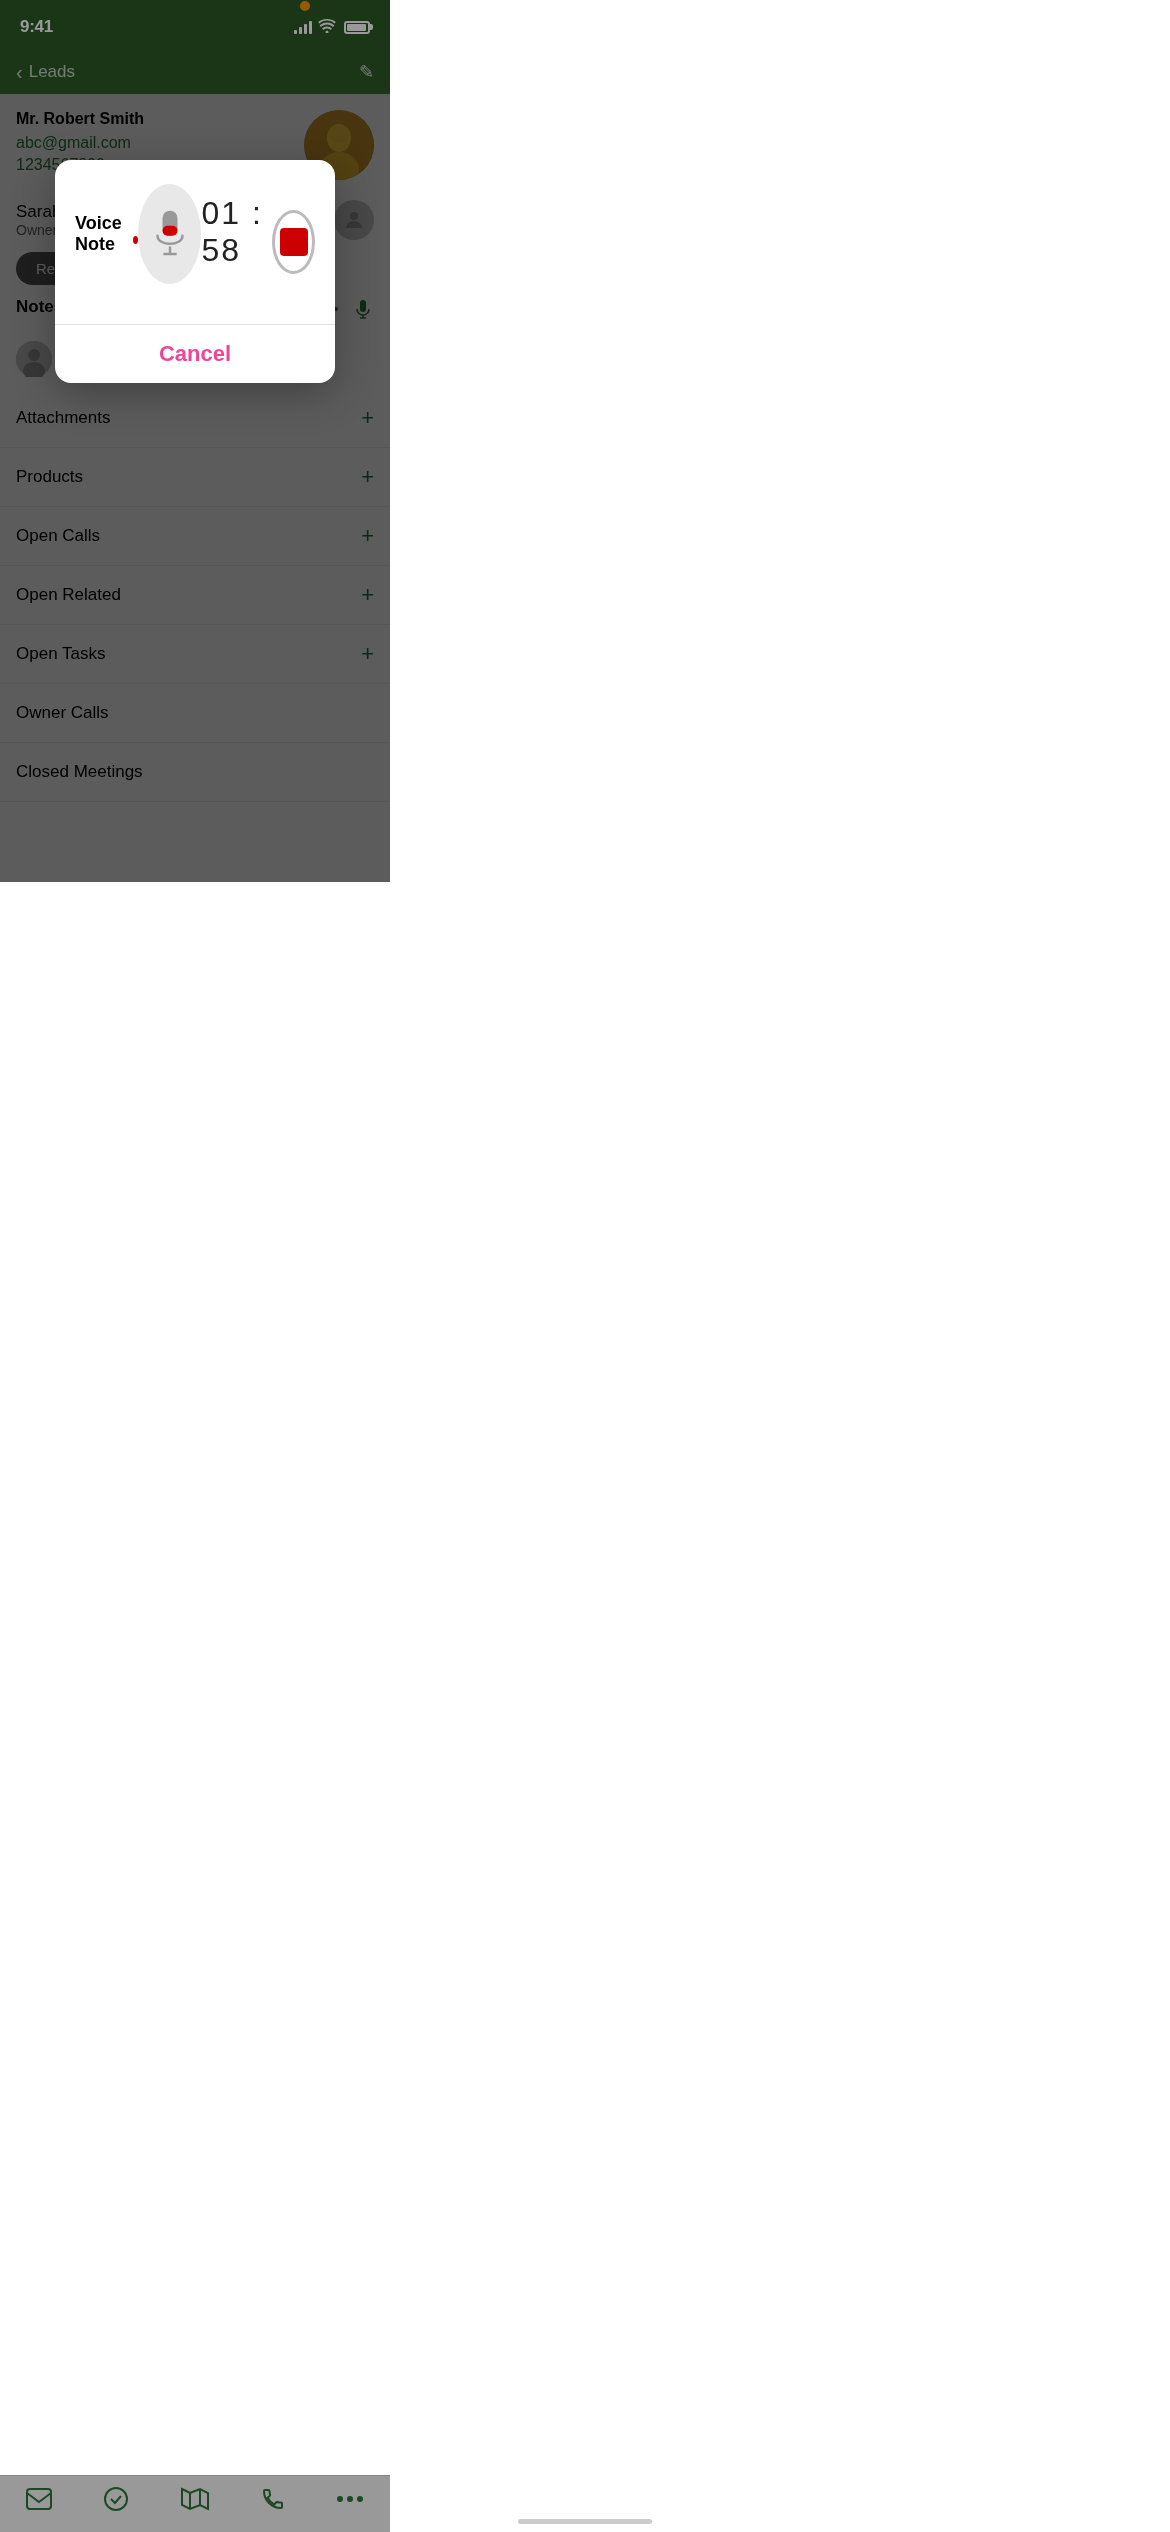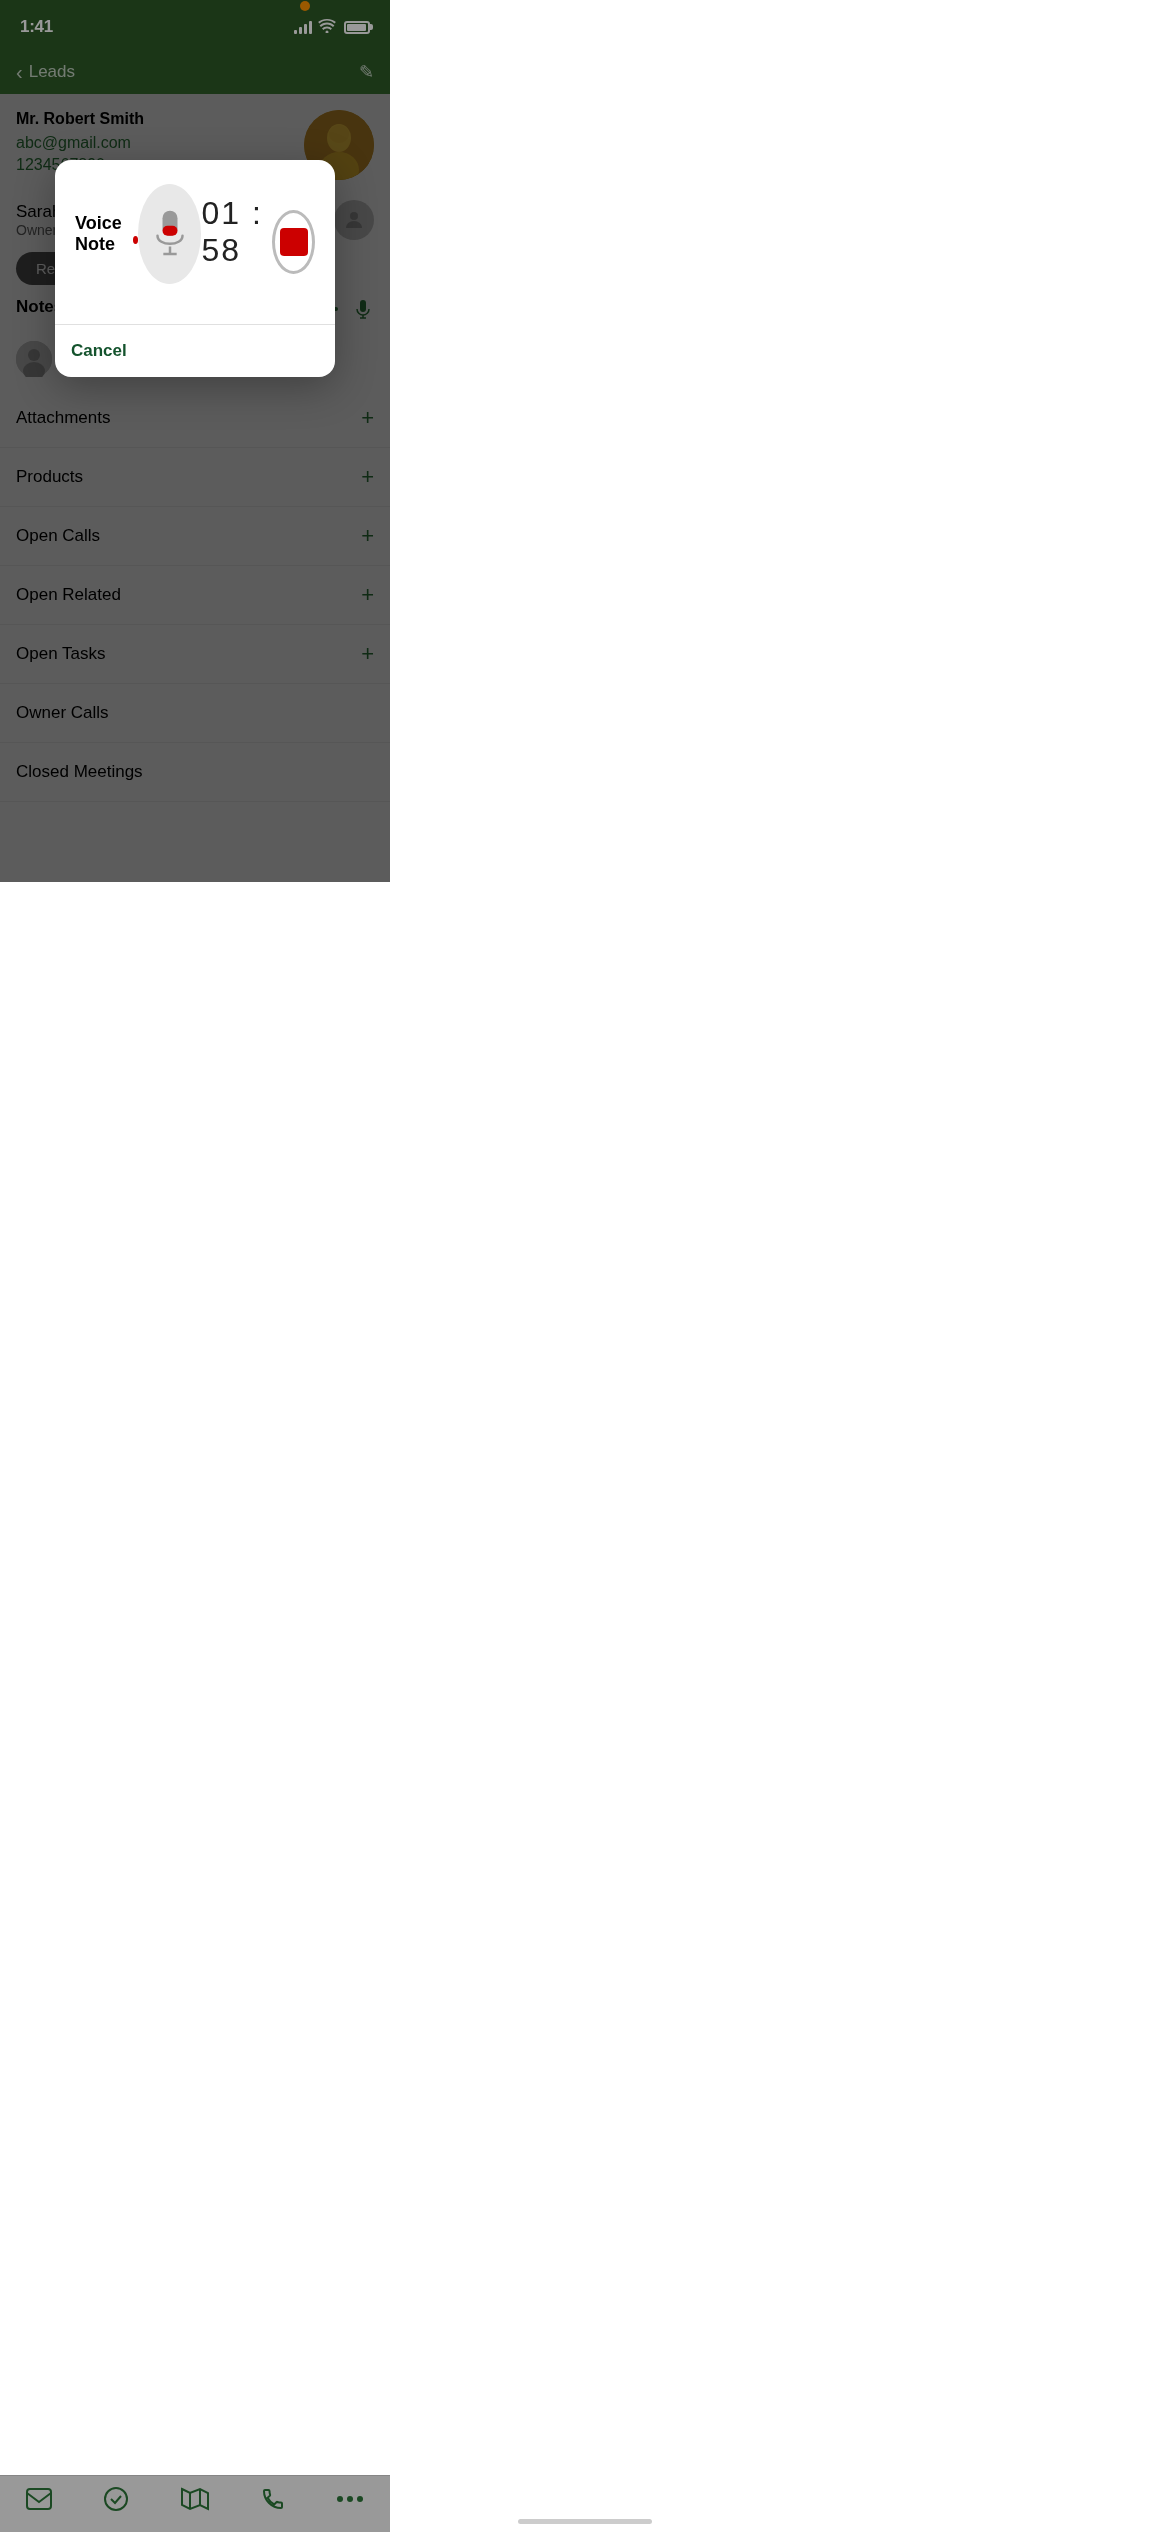--- a/index.html
+++ b/index.html
@@ -358,44 +358,45 @@
 
     .modal-divider {
       width: 100%;
       height: 1px;
       background: #e0e0e0;
     }
 
     .modal-cancel {
       width: 100%;
       padding: 16px;
-      font-size: 17px;
+      text-align: center;
+      font-size: 22px;
       font-weight: 600;
-      color: #14532d;
+      color: #ec4899;
       cursor: pointer;
     }
 
     
     .person-icon {
       width: 40px;
       height: 40px;
       border-radius: 50%;
       background: #c8c8c8;
       display: flex;
       align-items: center;
       justify-content: center;
       font-size: 20px;
       color: #888;
     }
   </style>
 </head>
 <body>
 
 <div class="status-bar">
-  <div class="status-time">1:41</div>
+  <div class="status-time">9:41</div>
   <div class="status-icons">
     <div class="orange-dot"></div>
     <div class="signal-bars">
       <div class="signal-bar" style="height:4px"></div>
       <div class="signal-bar" style="height:7px"></div>
       <div class="signal-bar" style="height:10px"></div>
       <div class="signal-bar" style="height:13px"></div>
     </div>
     <span class="wifi-icon">
       <svg width="18" height="14" viewBox="0 0 18 14" fill="white">

